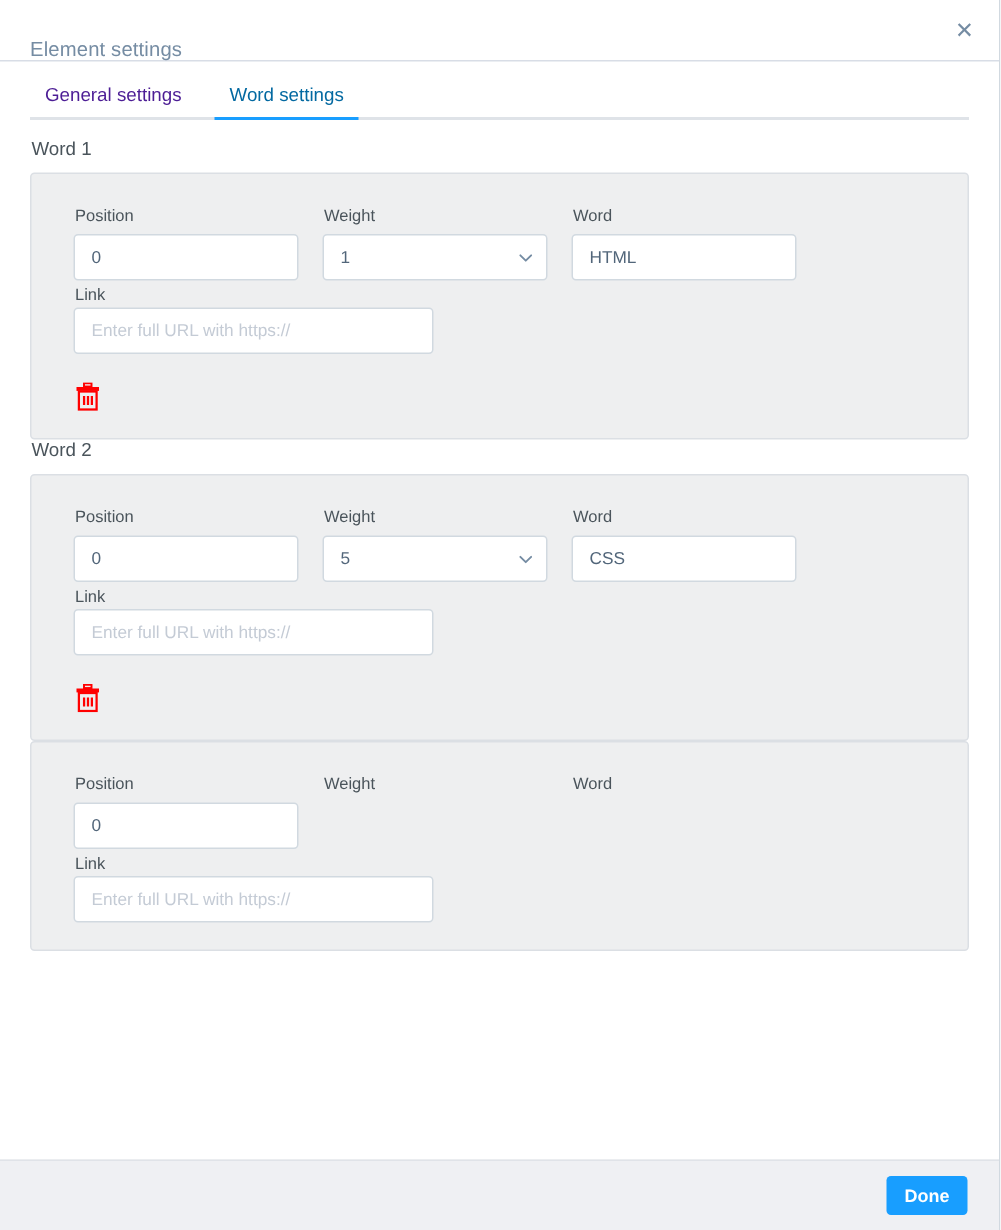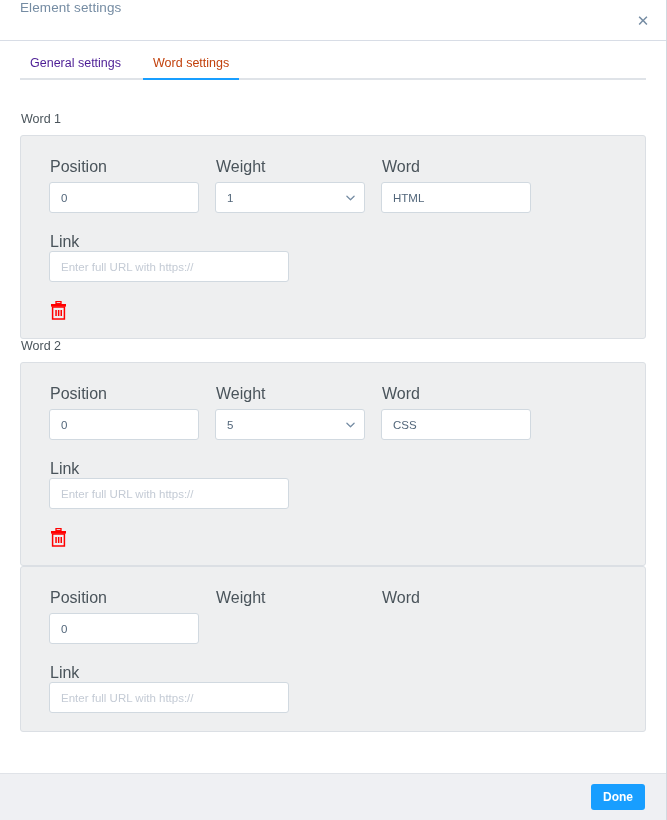--- a/index.html
+++ b/index.html
@@ -22,21 +22,21 @@
     border-right: 1px solid #d1d9e0;
   }
 
   
   .modal-header {
     position: relative;
     height: 41px;
     flex: 0 0 41px;
     border-bottom: 1px solid #d8dde6;
     display: flex;
-    align-items: flex-start;
+    align-items: flex-end;
   }
   .modal-title {
     font-size: 13.5px;
     color: #758ca3;
     letter-spacing: .1px;
     padding-left: 20px;
     font-weight: 400;
   }
   .close-btn {
     position: absolute;
@@ -76,40 +76,40 @@
     color: #4c1d95;
     padding: 0 10px 8px 10px;
     margin-right: 12px;
     position: relative;
     cursor: pointer;
     background: none;
     border: none;
     font-family: "Liberation Sans", sans-serif;
     white-space: nowrap;
   }
-  .tab.active { color: #c2410c; }
+  .tab.active { color: #0369a1; }
   .tab.active::after {
     content: "";
     position: absolute;
     left: 0; right: 0;
     bottom: -2px;
     height: 2px;
     background: #189eff;
   }
 
   
   .modal-body {
     flex: 1 1 auto;
     overflow: hidden;
     padding: 0 20px;
     position: relative;
   }
 
   .word-block { }
-  .word-block:first-child { padding-top: 32px; }
+  .word-block:first-child { padding-top: 12px; }
 
   .word-heading {
     font-size: 12.5px;
     color: #4a545b;
     margin-bottom: 9px;
     padding-left: 1px;
   }
 
   .card {
     background: #eeeff0;
@@ -122,21 +122,21 @@
     display: flex;
     gap: 16px;
   }
   .field {
     display: flex;
     flex-direction: column;
     width: 150px;
     flex: 0 0 150px;
   }
   .field-label {
-    font-size: 16px;
+    font-size: 11px;
     color: #4a545b;
     margin-bottom: 6px;
     padding-left: 1px;
   }
 
   .input,
   .select {
     height: 31px;
     width: 150px;
     background: #ffffff;
@@ -162,21 +162,20 @@
     right: 10px;
     top: 50%;
     transform: translateY(-50%);
     pointer-events: none;
     width: 9px;
     height: 9px;
   }
   .chevron svg { display: block; }
 
   .link-field {
-    margin-top: 20px;
     width: 240px;
   }
   .link-field .input { width: 240px; }
 
   .delete-row { margin-top: 19px; padding-left: 1px; }
   .delete-btn {
     background: none;
     border: none;
     padding: 0;
     cursor: pointer;

